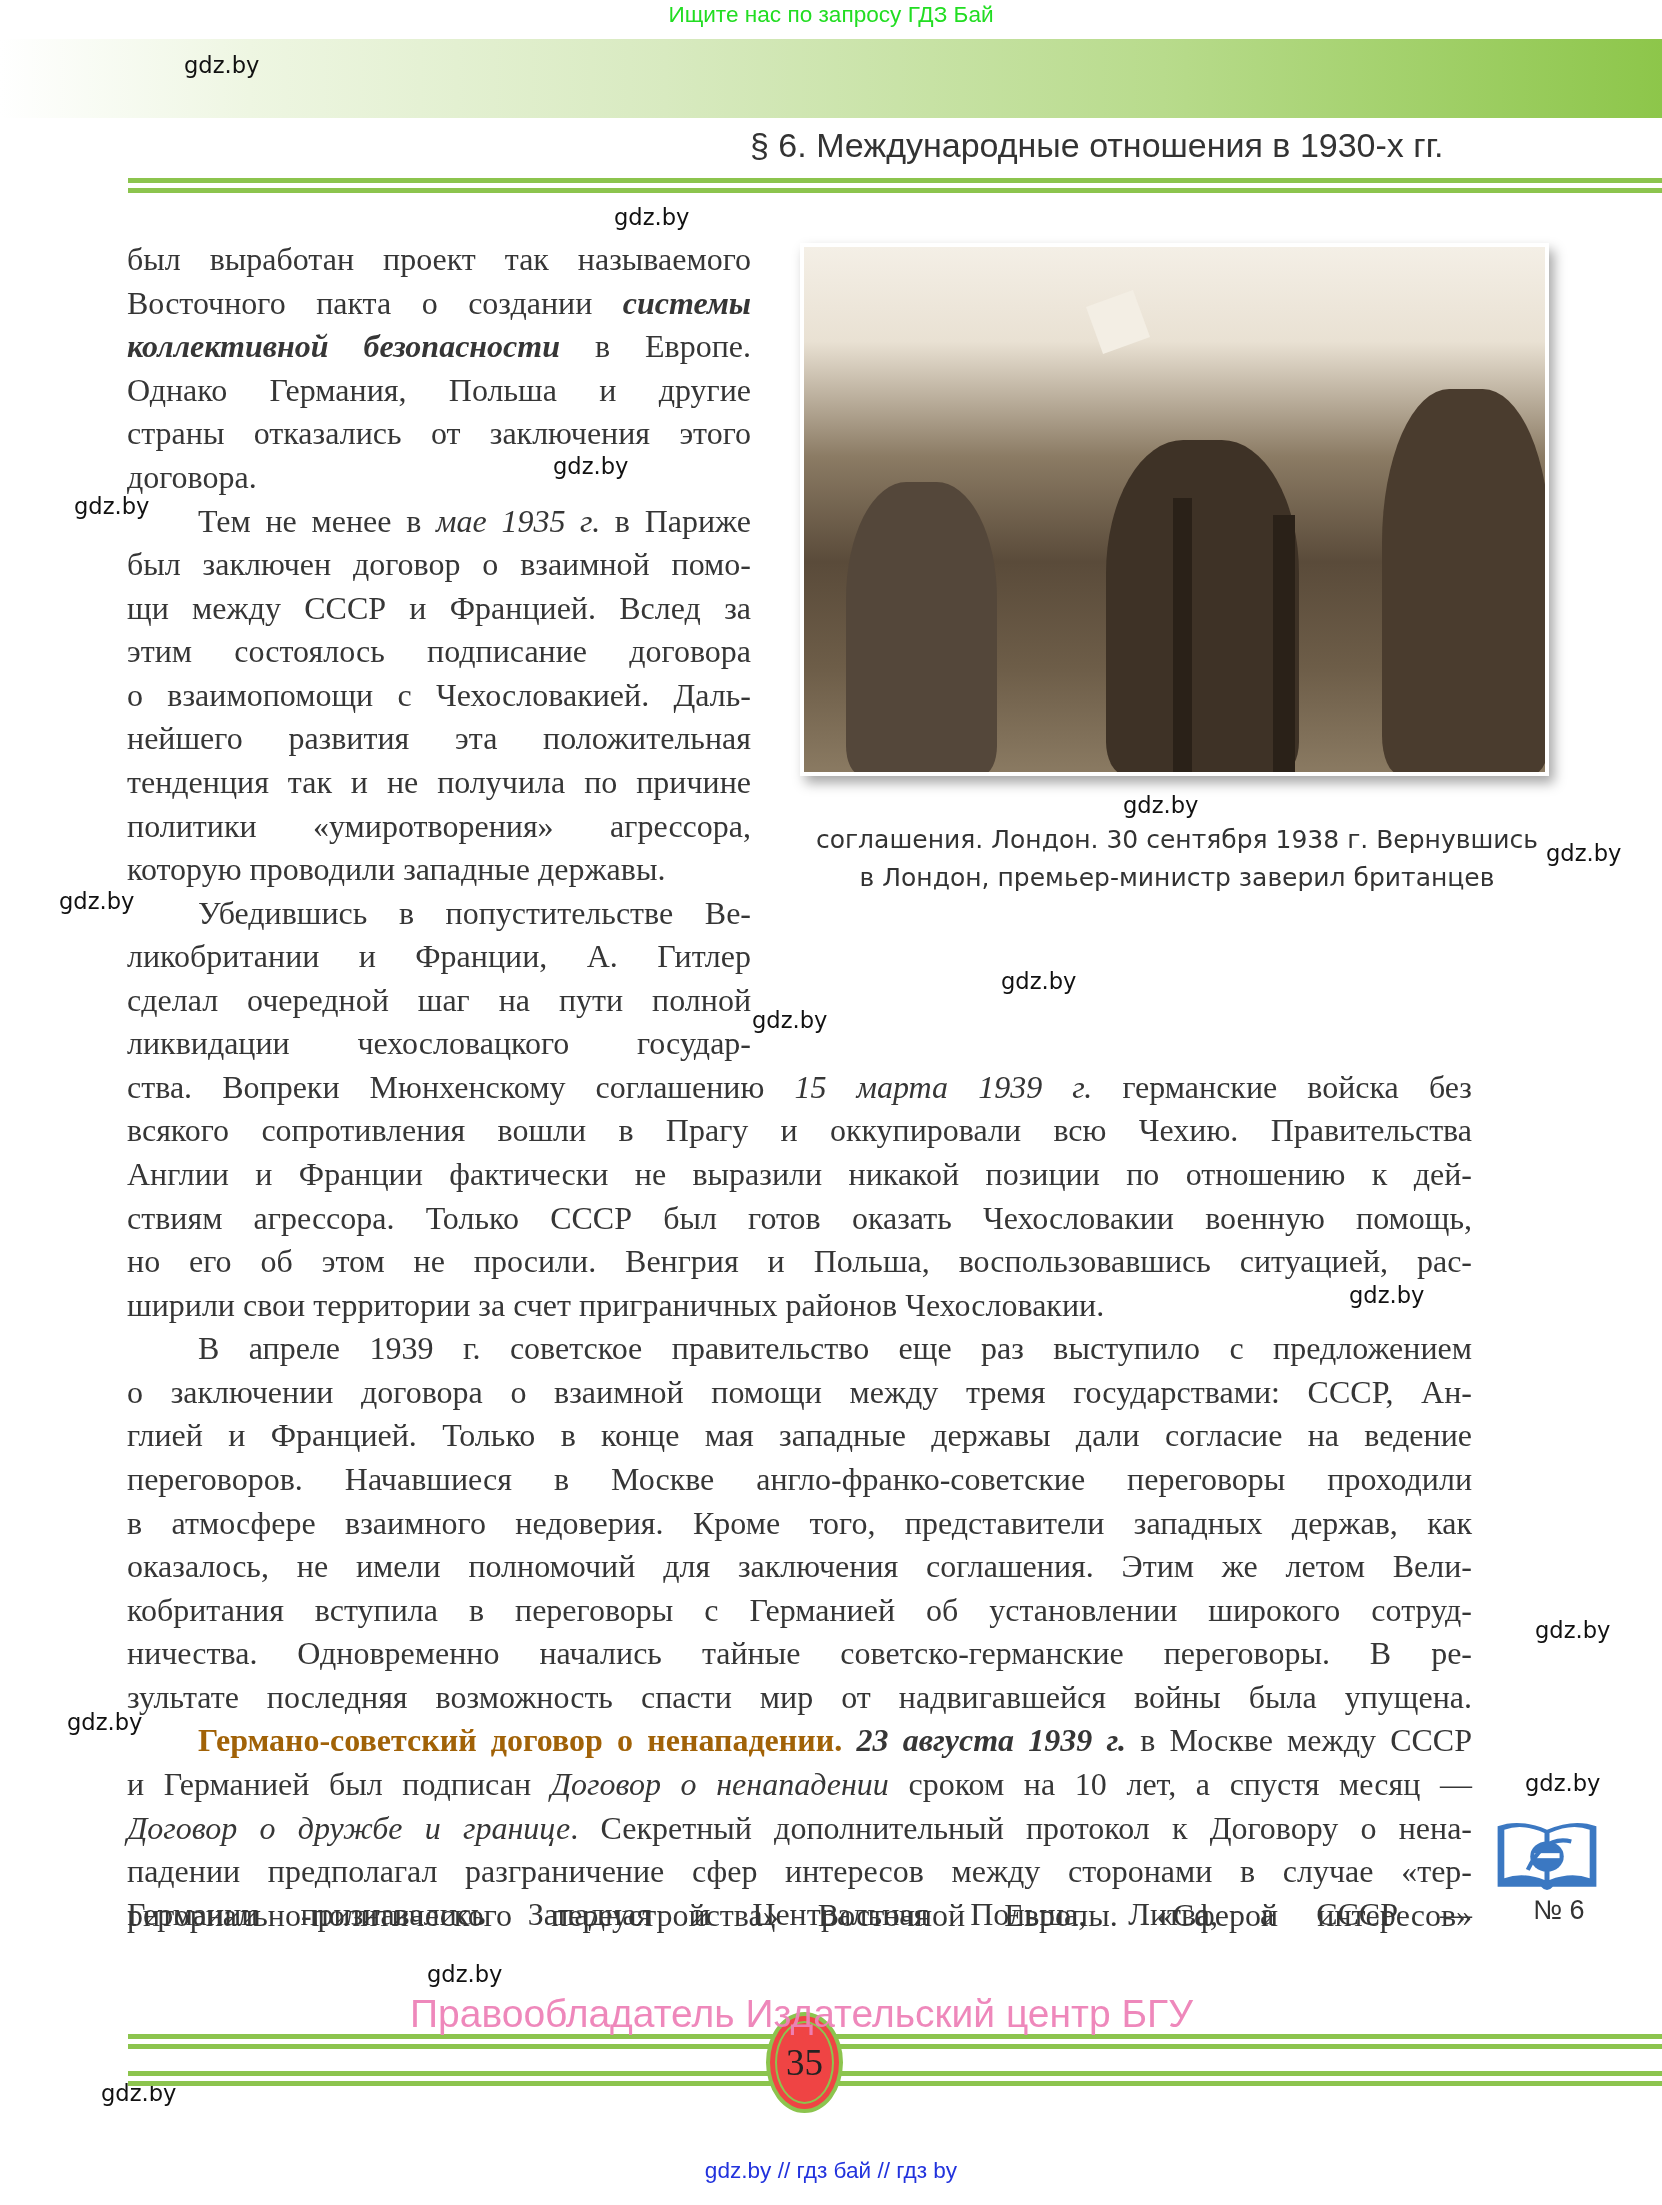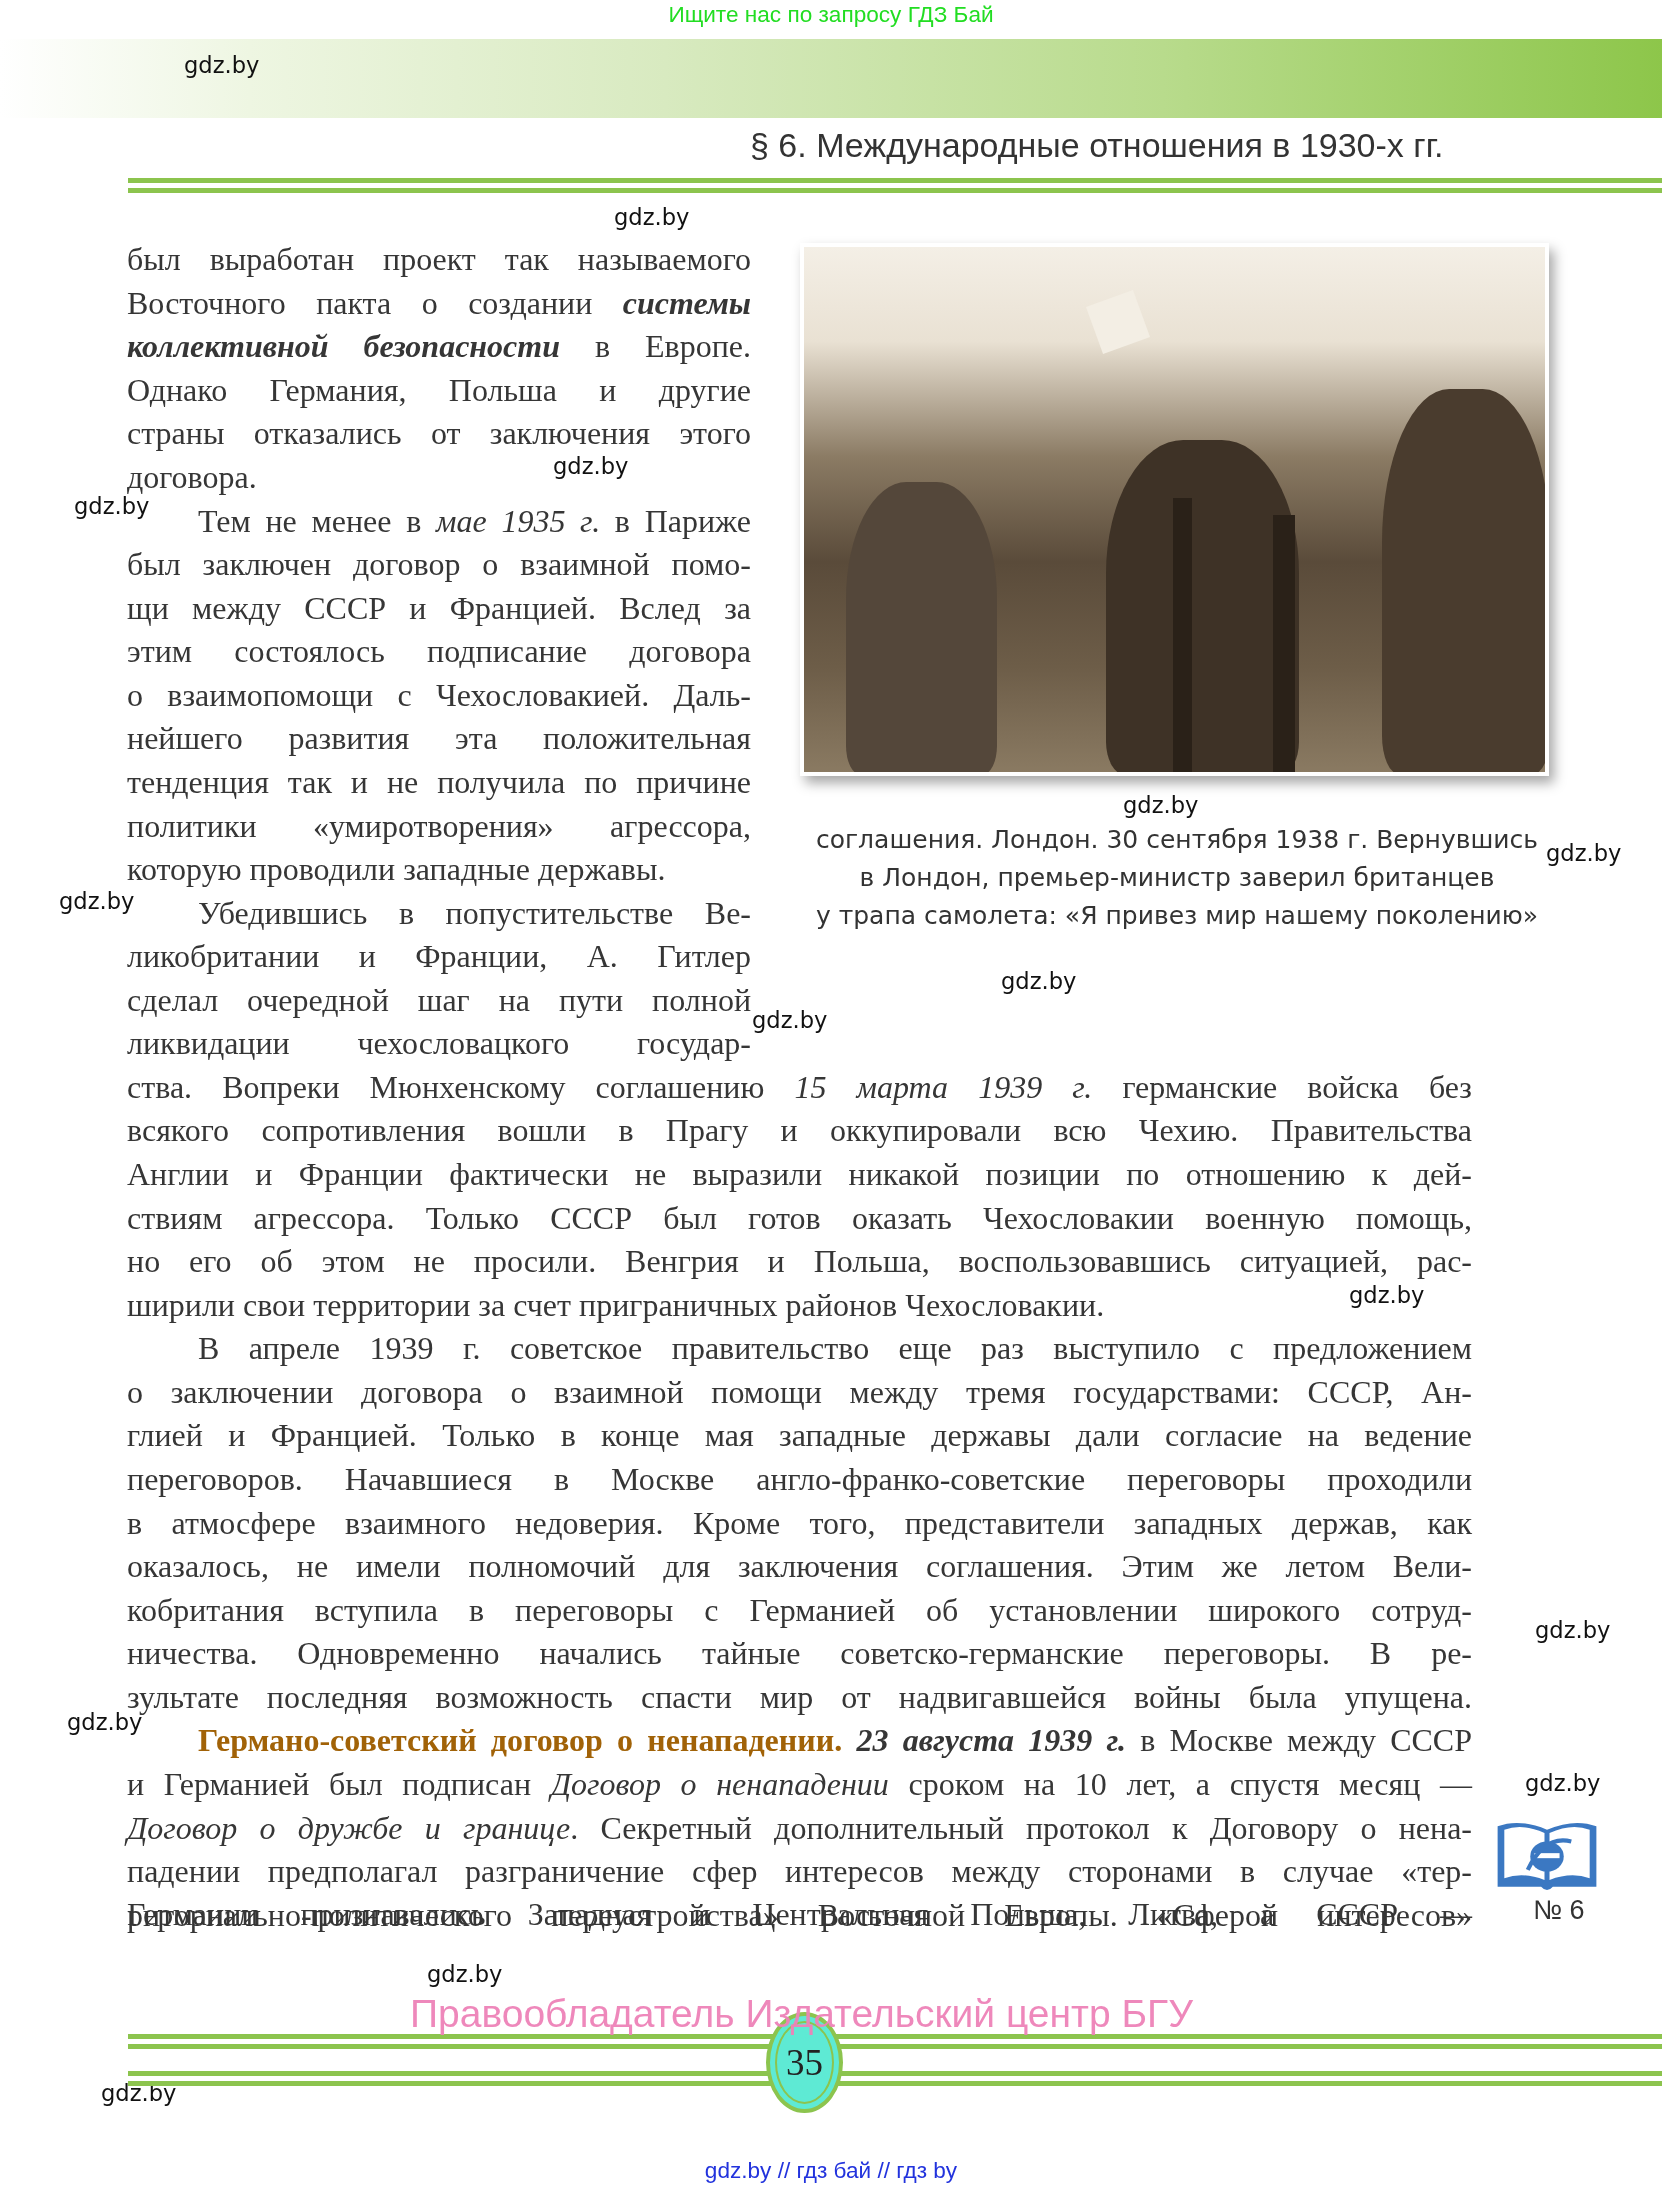--- a/index.html
+++ b/index.html
@@ -27,21 +27,21 @@
   .photo-inner { width:100%; height:100%; position:relative; overflow:hidden;
     background: linear-gradient(180deg, #f4efe6 0%, #e9e1d3 18%, #8b7b64 40%, #5a4b3a 60%, #6d5d48 80%, #8a7a62 100%); }
   .figure { position:absolute; border-radius:40% 40% 10% 10%; background:#3e3226; }
   .caption { position:absolute; left:800px; width:754px; text-align:center;
     font-family:"DejaVu Sans", sans-serif; font-size:25px; line-height:38px; color:#333; }
   .book-icon { position:absolute; left:1494px; top:1818px; width:106px; height:77px; }
   .num-label { position:absolute; left:1533px; top:1895px; font-family:"Liberation Sans", sans-serif; font-size:27px; color:#333; }
   .copyright { position:absolute; left:398px; top:1992px; font-family:"Liberation Sans", sans-serif;
     font-size:39px; color:#ee82b8; white-space:nowrap; opacity:0.95; z-index:3;margin-left:12px; }
   .page-circle { position:absolute; left:766px; top:2012px; width:77px; height:101px; border:4.2px solid #8cc44e;
-    border-radius:50%; background:#5eead4; box-sizing:border-box; z-index:2; display:flex; align-items:center; justify-content:center; }
+    border-radius:50%; background:#ef4444; box-sizing:border-box; z-index:2; display:flex; align-items:center; justify-content:center; }
   .page-circle-inner { position:absolute; left:5px; top:5px; right:5px; bottom:5px; border:2.5px solid #8cc44e; border-radius:50%; }
   .page-num { font-size:37px; color:#222; position:relative; }
   .footer-links { position:absolute; top:2158px; left:0; width:1662px; text-align:center;
     font-family:"Liberation Sans", sans-serif; font-size:22.6px; color:#2233dd; }
 </style>
 </head>
 <body>
 
 <div class="top-search">Ищите нас по запросу ГДЗ Бай</div>
 <div class="band"></div>
@@ -94,21 +94,20 @@
     <div style="position:absolute;left:289px;top:50px;width:50px;height:50px;background:#f3eee4;transform:rotate(-20deg);"></div>
     <div style="position:absolute;left:369px;top:251px;width:18.4px;height:276px;background:#2a2118;"></div>
     <div style="position:absolute;left:469px;top:268px;width:22px;height:260px;background:#2a2118;"></div>
   </div>
 </div>
 
 <div class="wm" style="left:1123px;top:792px;">gdz.by</div>
 <div class="caption" style="top:821px;">
   <div>соглашения. Лондон. 30 сентября 1938 г. Вернувшись</div>
   <div>в Лондон, премьер-министр заверил британцев</div>
-  <div>у трапа самолета: «Я привез мир нашему поколению»</div>
 </div>
 <div class="wm" style="left:1001px;top:968px;">gdz.by</div>
 
 <div>
   <div class="line full" style="top:1065px;"><span>ства. Вопреки Мюнхенскому соглашению </span><span class="it">15 марта 1939 г.</span><span> германские войска без</span></div>
   <div class="line full" style="top:1108px;">всякого сопротивления вошли в Прагу и оккупировали всю Чехию. Правительства</div>
   <div class="line full" style="top:1152px;">Англии и Франции фактически не выразили никакой позиции по отношению к дей-</div>
   <div class="line full" style="top:1196px;">ствиям агрессора. Только СССР был готов оказать Чехословакии военную помощь,</div>
   <div class="line full" style="top:1239px;">но его об этом не просили. Венгрия и Польша, воспользовавшись ситуацией, рас-</div>
   <div class="line full last" style="top:1283px;">ширили свои территории за счет приграничных районов Чехословакии.</div>

